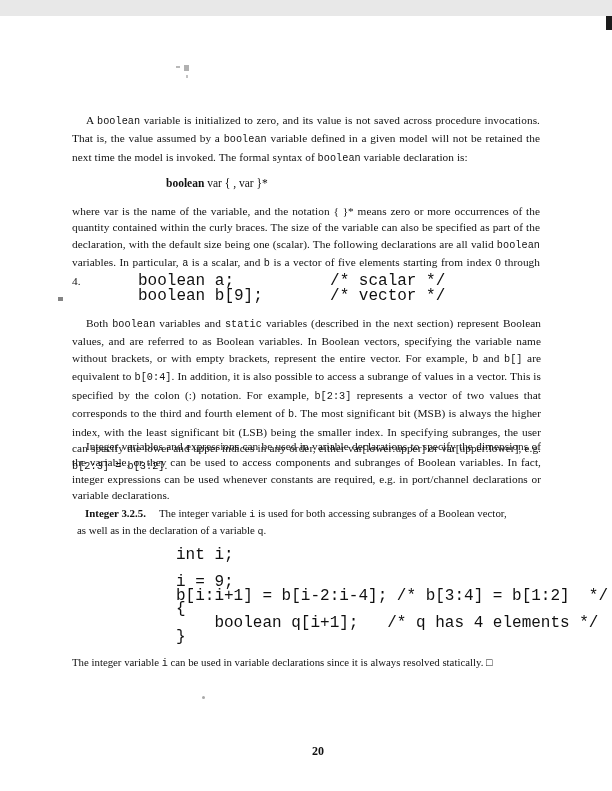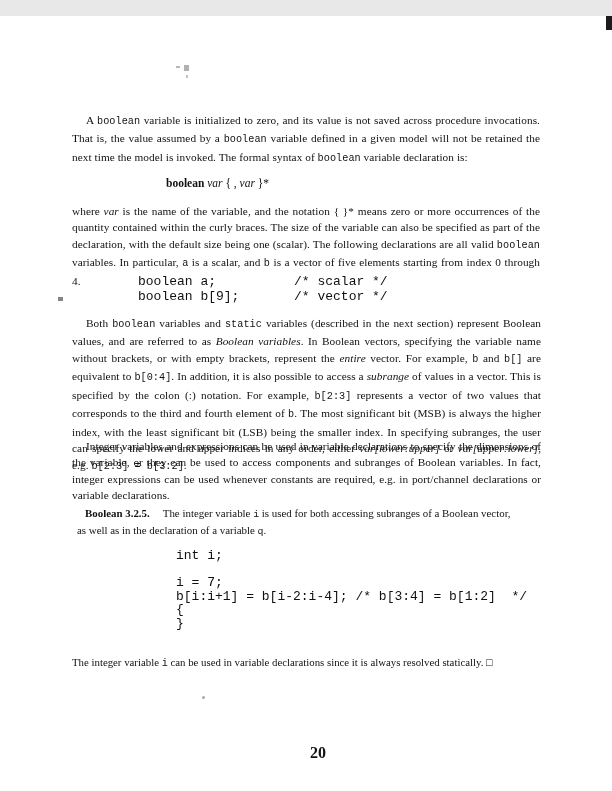--- a/index.html
+++ b/index.html
@@ -14,31 +14,31 @@
   }
   .par {
     position: absolute;
     text-align: justify;
     font-size: 11.3px;
     line-height: 16.45px;
     letter-spacing: 0.05px;
   }
   .indent { text-indent: 14px; }
   .s-m { font-family: "Liberation Mono", "DejaVu Sans Mono", monospace; font-size: 10.2px; }
-  .s-i { font-style: italic; }
+  .s-i { }
   .s-b { font-weight: bold; }
   .syntax-line {
     position: absolute;
     left: 166px; top: 161px;
     font-size: 11.5px;
   }
   .code {
     position: absolute;
     font-family: "Liberation Mono", "DejaVu Sans Mono", monospace;
-    font-size: 13px;
+    font-size: 16px;
     color: #101010;
   }
   .code .code-line { white-space: pre; }
   .code-1 { left: 138px; top: 258px; line-height: 15px; }
   .code-2 { left: 176px; top: 533px; line-height: 13.6px; }
   .example {
     position: absolute;
     left: 77px; top: 490px;
     width: 434px;
     font-size: 10.9px;
@@ -50,21 +50,21 @@
   .closing {
     position: absolute;
     left: 72px; top: 640px;
     font-size: 10.8px;
     white-space: nowrap;
   }
   .page-number {
     position: absolute;
     left: 318px; top: 728px;
     transform: translateX(-50%);
-    font-size: 16px;
+    font-size: 12px;
     font-weight: bold;
   }
   
   .corner-mark {
     position: absolute; left: 606px; top: 0;
     width: 6px; height: 14px;
     background: #1b1b1b;
   }
   .smudge-a { position: absolute; left: 176px; top: 50px; width: 4px; height: 2px; background: #b9b9b9; }
   .smudge-b { position: absolute; left: 184px; top: 49px; width: 5px; height: 6px; background: #9e9e9e; opacity: .8; }
@@ -93,29 +93,30 @@
   <div class="code code-1">
       <div class="code-line">boolean a;          /* scalar */</div>
       <div class="code-line">boolean b[9];       /* vector */</div>
     </div>
 
   <div class="par indent" style="left:72px; top:299px; width:469px;"><span>Both </span><span class="s-m">boolean</span><span> variables and </span><span class="s-m">static</span><span> variables (described in the next section) represent Boolean values, and are referred to as </span><span class="s-i">Boolean variables</span><span>. In Boolean vectors, specifying the variable name without brackets, or with empty brackets, represent the </span><span class="s-i">entire</span><span> vector. For example, </span><span class="s-m">b</span><span> and </span><span class="s-m">b[]</span><span> are equivalent to </span><span class="s-m">b[0:4]</span><span>. In addition, it is also possible to access a </span><span class="s-i">subrange</span><span> of values in a vector. This is specified by the colon (:) notation. For example, </span><span class="s-m">b[2:3]</span><span> represents a vector of two values that corresponds to the third and fourth element of </span><span class="s-m">b</span><span>. The most significant bit (MSB) is always the higher index, with the least significant bit (LSB) being the smaller index. In specifying subranges, the user can specify the lower and upper indices in any order, either </span><span class="s-i">var[lower:upper]</span><span> or </span><span class="s-i">var[upper:lower]</span><span>, e.g. </span><span class="s-m">b[2:3] = b[3:2]</span><span>.</span></div>
 
   <div class="par indent" style="left:72px; top:422px; width:469px;"><span>Integer variables and expressions can be used in variable declarations to specify the dimensions of the variable, or they can be used to access components and subranges of Boolean variables. In fact, integer expressions can be used whenever constants are required, e.g. in port/channel declarations or variable declarations.</span></div>
 
   <div class="example">
-    <span class="example-label">Boolean 3.2.5.</span><span><span>The integer variable </span><span class="s-m">i</span><span> is used for both accessing subranges of a Boolean vector, as well as in the declaration of a variable </span><span class="s-m">q</span><span>.</span></span>
+    <span class="example-label">Integer 3.2.5.</span><span><span>The integer variable </span><span class="s-m">i</span><span> is used for both accessing subranges of a Boolean vector, as well as in the declaration of a variable </span><span class="s-m">q</span><span>.</span></span>
   </div>
 
   <div class="code code-2">
       <div class="code-line">int i;</div>
       <div class="code-line">&nbsp;</div>
-      <div class="code-line">i = 7;</div>
+      <div class="code-line">i = 9;</div>
       <div class="code-line">b[i:i+1] = b[i-2:i-4]; /* b[3:4] = b[1:2]  */</div>
       <div class="code-line">{</div>
+      <div class="code-line">    boolean q[i+1];   /* q has 4 elements */</div>
       <div class="code-line">}</div>
     </div>
 
   <div class="closing"><span>The integer variable </span><span class="s-m">i</span><span> can be used in variable declarations since it is always resolved statically. </span><span>□</span></div>
 
   <div class="page-number">20</div>
 
 </div>
 
 </body></html>

